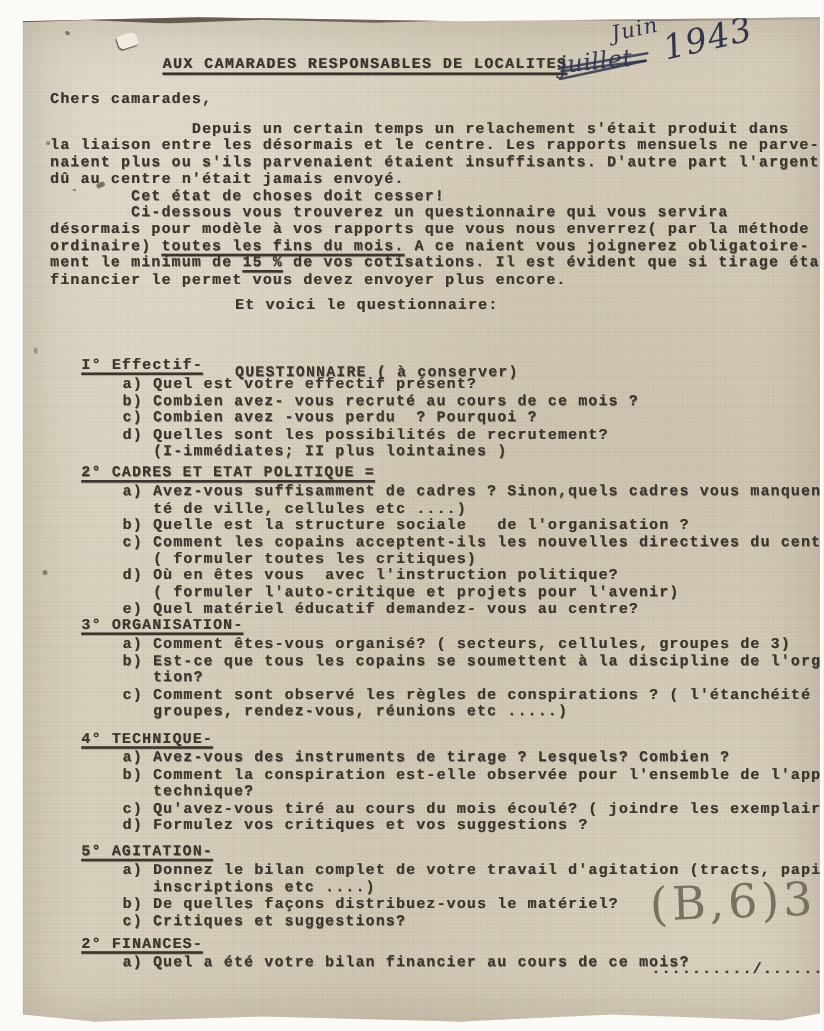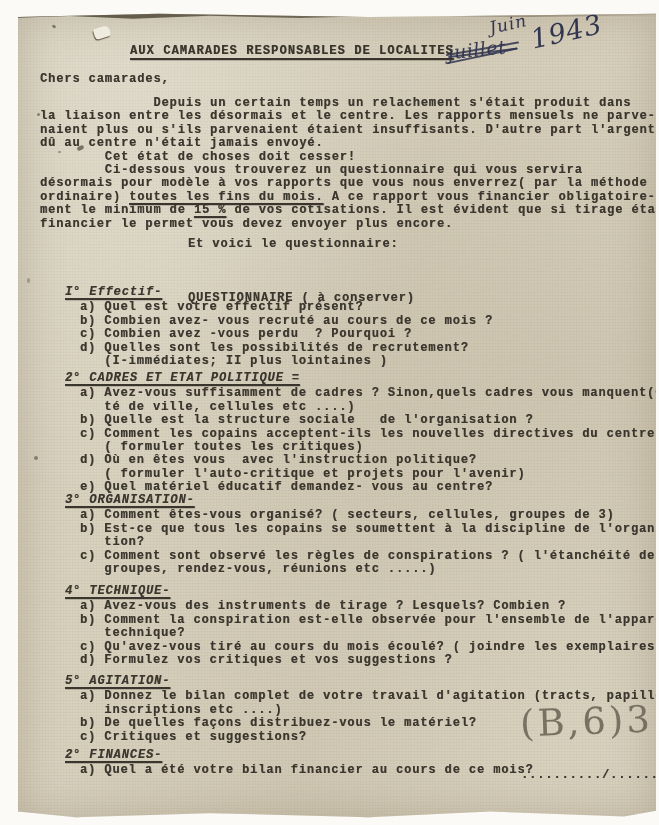--- a/index.html
+++ b/index.html
@@ -50,23 +50,22 @@
     font-family:Liberation Mono, monospace; font-weight:700; font-size:12px;
     letter-spacing:1.1px; color:#38332b; white-space:pre;
     text-decoration:underline; text-decoration-thickness:1.6px; text-underline-offset:3.5px;
     text-shadow:0.5px 0.4px 0.6px rgba(56,51,43,0.6);
   }
   .intro-block { position:absolute; left:40px; top:97px; }
   .section { position:absolute; left:65px; }
   .section .hdr {
     text-decoration:underline; text-decoration-thickness:1.5px; text-underline-offset:2.5px;
     margin-bottom:2px;
-    font-style:italic;
-  }
-  .section .items { margin-left:15px; }
+  }
+  .section .items { margin-left:33px; }
   .item { white-space:pre; }
 
   
   .hand-date {
     position:absolute; left:443px; top:12px; width:170px; height:60px;
     color:#313550; font-family:"DejaVu Serif", serif; font-style:italic;
     transform:rotate(-6deg);
   }
   .hand-month { position:absolute; left:48px; top:0; font-size:17px; transform:rotate(-6deg); letter-spacing:1px; }
   .hand-crossed { position:absolute; left:4px; top:21px; font-size:19px; letter-spacing:0.5px; opacity:0.95; }
@@ -120,21 +119,21 @@
     <div class="t-line" style="left:40px;top:73px;">Chers camarades,</div>
 
     <div class="intro-block t-block">
       <div>              Depuis un certain temps un relachement s'était produit dans</div>
       <div>la liaison entre les désormais et le centre. Les rapports mensuels ne parve-</div>
       <div>naient plus ou s'ils parvenaient étaient insuffisants. D'autre part l'argent</div>
       <div>dû au centre n'était jamais envoyé.</div>
       <div>        Cet état de choses doit cesser!</div>
       <div>        Ci-dessous vous trouverez un questionnaire qui vous servira</div>
       <div>désormais pour modèle à vos rapports que vous nous enverrez( par la méthode</div>
-      <div><span>ordinaire) </span><span class="u">toutes les fins du mois.</span><span> A ce rapport vous financier obligatoire-</span></div>
+      <div><span>ordinaire) </span><span class="u">toutes les fins du mois.</span><span> A ce naient vous joignerez obligatoire-</span></div>
       <div><span>ment le minimum de </span><span class="u">15 %</span><span> de vos cotisations. Il est évident que si tirage état</span></div>
       <div>financier le permet vous devez envoyer plus encore.</div>
     </div>
 
     <div class="t-line" style="left:188px;top:238px;">Et voici le questionnaire:</div>
     <div class="t-line" style="left:188px;top:264px;margin-top:28px;">QUESTIONNAIRE ( à conserver)</div>
 
     <div class="section" style="top:286px;">
       <div class="hdr">I° Effectif-</div>
       <div class="items">

